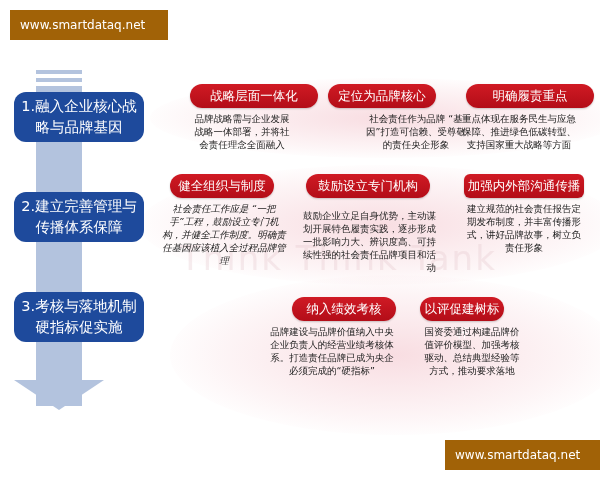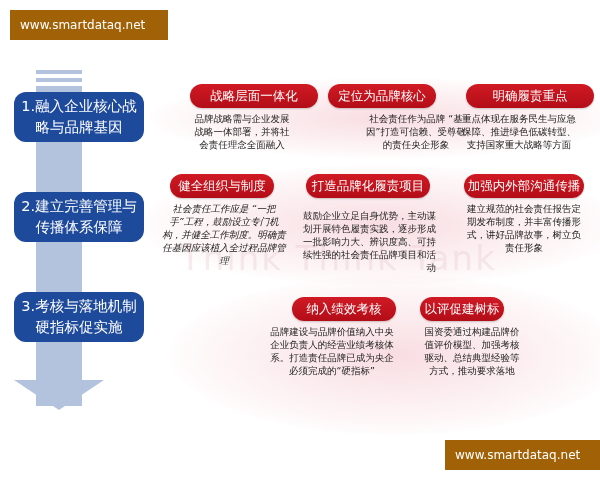--- a/index.html
+++ b/index.html
@@ -84,24 +84,24 @@
 
 <div class="pill" style="left:328px; top:84px; width:108px;">定位为品牌核心</div>
 <div class="desc" style="left:326px; top:112px; width:108px;margin-left:36px;">社会责任作为品牌 “基因”打造可信赖、受尊敬的责任央企形象</div>
 
 <div class="pill" style="left:466px; top:84px; width:128px;">明确履责重点</div>
 <div class="desc" style="left:462px; top:112px; width:114px;">重点体现在服务民生与应急保障、推进绿色低碳转型、支持国家重大战略等方面</div>
 
 <div class="pill" style="left:170px; top:174px; width:104px;">健全组织与制度</div>
 <div class="desc" style="left:162px; top:202px; width:124px;font-style:italic;">社会责任工作应是 “一把手”工程，鼓励设立专门机构，并健全工作制度。明确责任基因应该植入全过程品牌管理</div>
 
-<div class="pill" style="left:306px; top:174px; width:124px;">打造品牌化履责项目</div>
+<div class="pill" style="left:306px; top:174px; width:124px;">鼓励设立专门机构</div>
 <div class="desc" style="left:300px; top:209px; width:136px;text-align:right;">鼓励企业立足自身优势，主动谋划开展特色履责实践，逐步形成一批影响力大、辨识度高、可持续性强的社会责任品牌项目和活动</div>
 
-<div class="pill" style="left:464px; top:174px; width:120px;">加强内外部沟通传播</div>
+<div class="pill" style="left:464px; top:174px; width:120px;border-radius:6px;">加强内外部沟通传播</div>
 <div class="desc" style="left:466px; top:202px; width:116px;">建立规范的社会责任报告定期发布制度，并丰富传播形式，讲好品牌故事，树立负责任形象</div>
 
 <div class="pill" style="left:292px; top:297px; width:104px;">纳入绩效考核</div>
 <div class="desc" style="left:270px; top:325px; width:124px;">品牌建设与品牌价值纳入中央企业负责人的经营业绩考核体系。打造责任品牌已成为央企必须完成的“硬指标”</div>
 
 <div class="pill" style="left:420px; top:297px; width:84px;">以评促建树标杆</div>
 <div class="desc" style="left:422px; top:325px; width:100px;">国资委通过构建品牌价值评价模型、加强考核驱动、总结典型经验等方式，推动要求落地</div>
 
 <div class="watermark wm-bottom">www.smartdataq.net</div>
 

